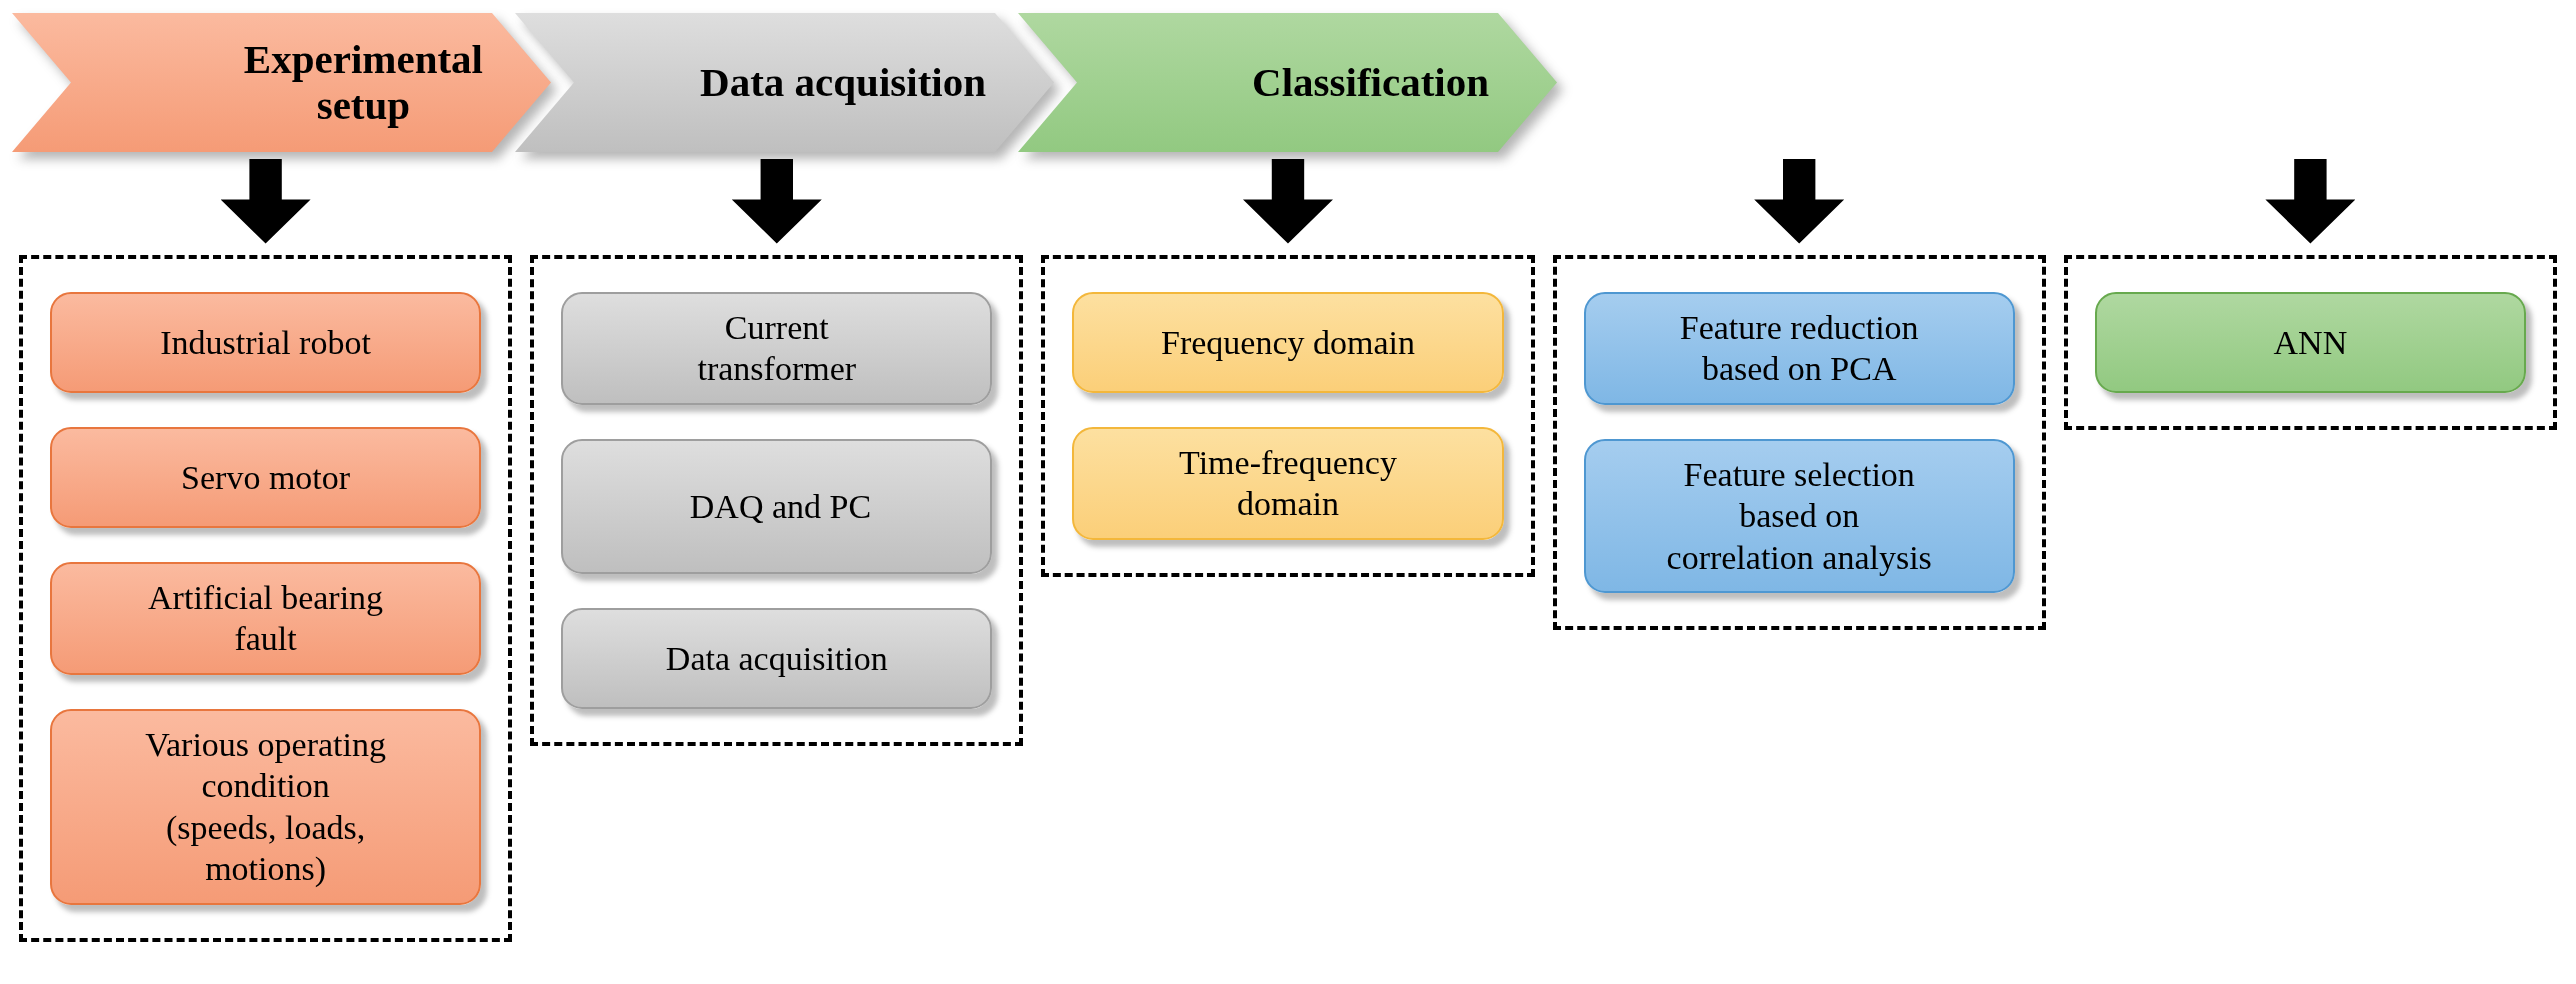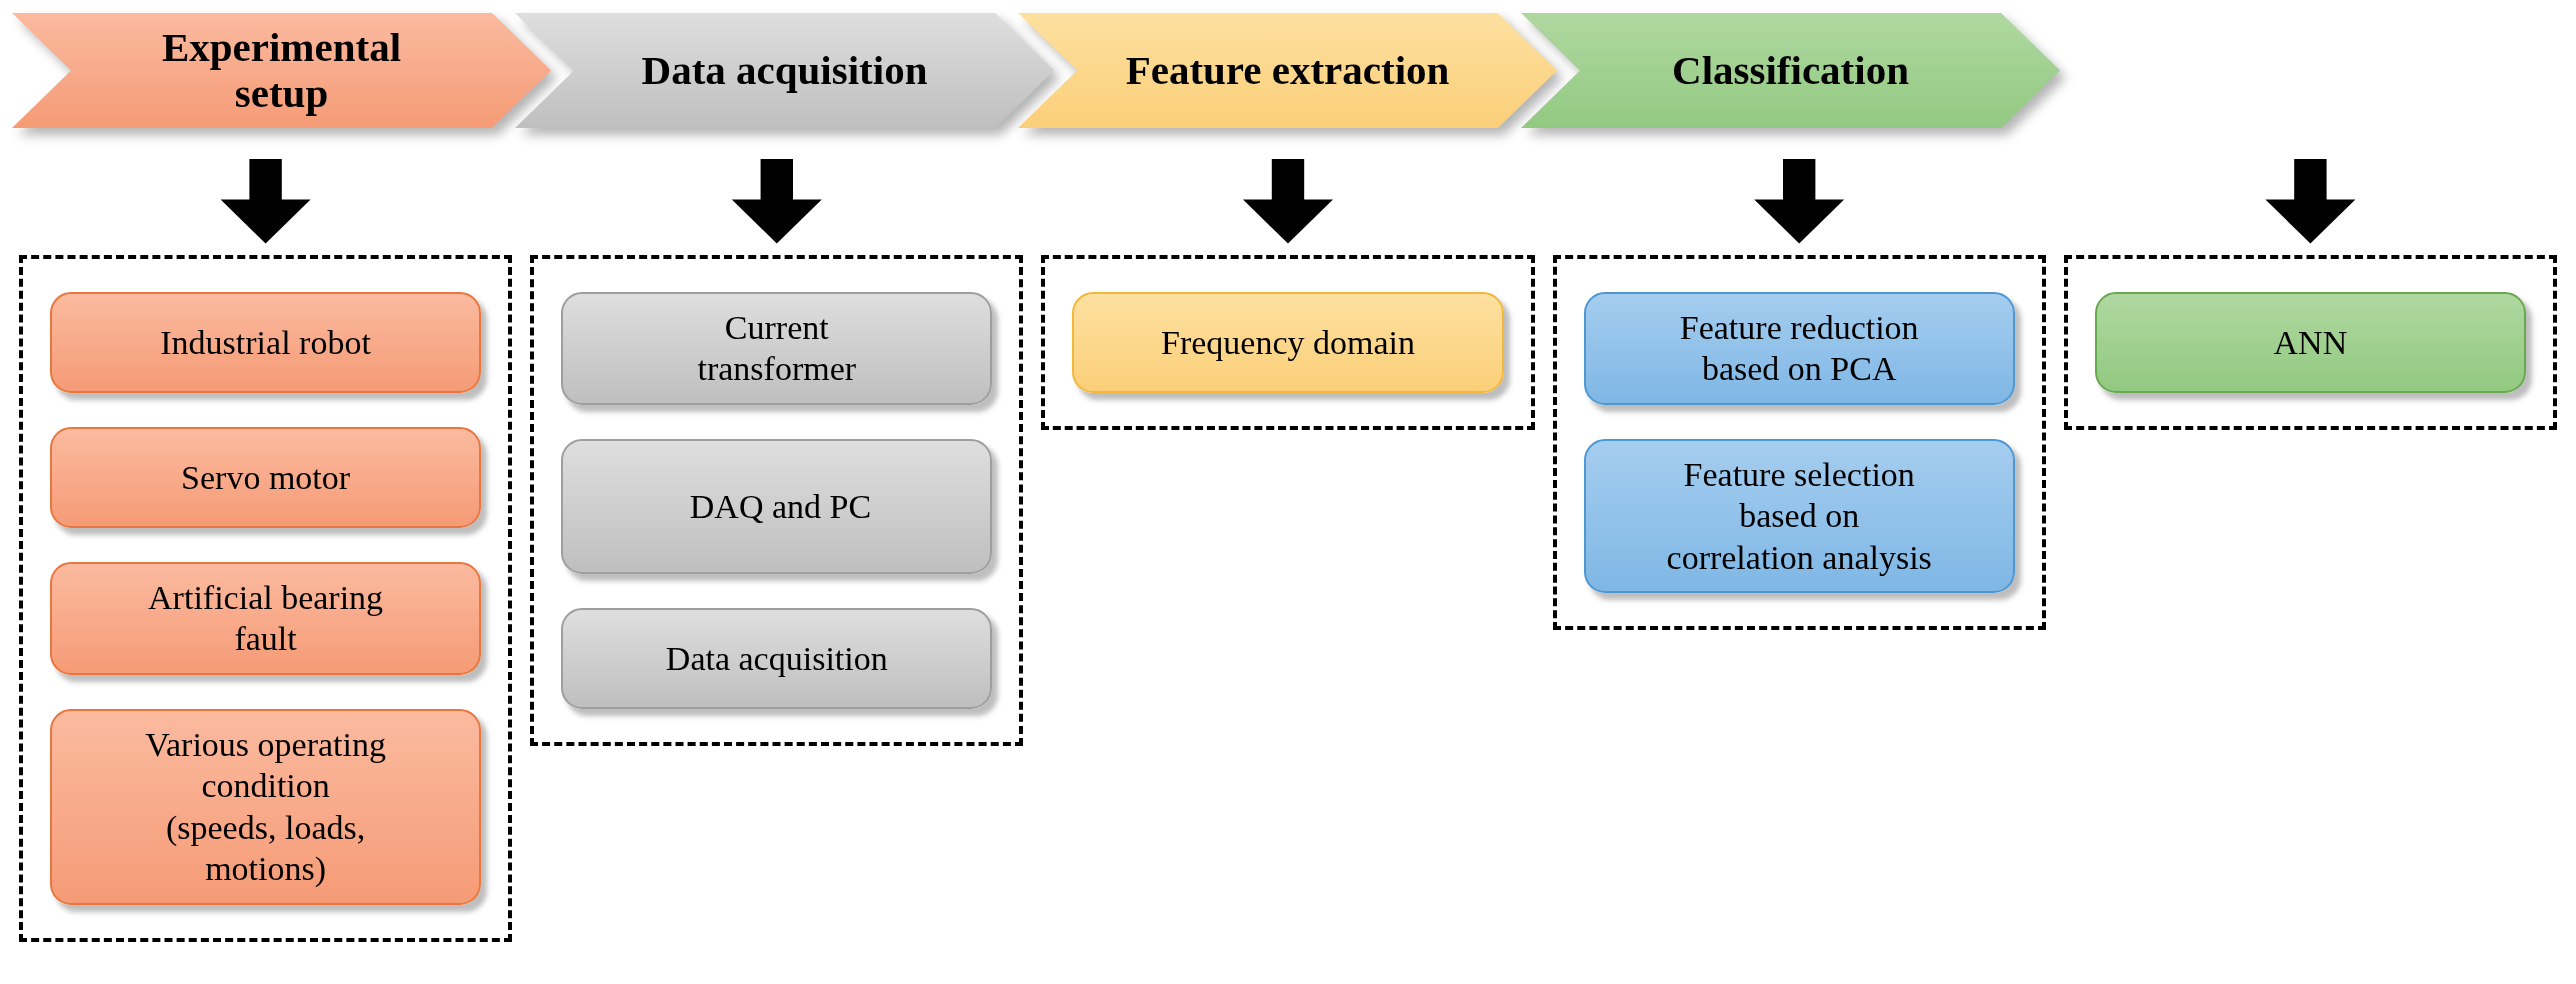--- a/index.html
+++ b/index.html
@@ -12,24 +12,24 @@
   .page { position: relative; width: 2576px; height: 985px; padding-top: 13px; }
 
   
   .chevrons {
     display: flex; align-items: flex-start;
     padding-left: 12px; height: 142px;
   }
   .chev-wrap { filter: drop-shadow(6px 7px 5.3px rgba(90,90,90,0.45)); }
   .chev-wrap + .chev-wrap { margin-left: -36px; }
   .chev {
-    width: 539px; height: 115px;
+    width: 539px; height: 139px;
     clip-path: polygon(0 0, calc(100% - 59px) 0, 100% 50%, calc(100% - 59px) 100%, 0 100%, 59px 50%);
     background: linear-gradient(180deg, var(--ftop) 0%, var(--fbot) 100%);
-    display: flex; align-items: center; justify-content: center;
+    display: flex; align-items: center; justify-content: flex-end;
   }
   .chev-label {
     font-size: 41px; font-weight: bold; line-height: 1.12;
     text-align: center; white-space: pre-line;
     padding: 0 68px;
   }
 
   
   .grid {
     display: grid; grid-template-columns: repeat(5, 1fr);
@@ -75,25 +75,20 @@
   <div class="chevrons">
     <div class="chev-wrap">
       <div class="chev" style="--ftop: #FBBA9F; --fbot: #F59B76; --bord: #E8763E;">
         <span class="chev-label">Experimental
 setup</span>
       </div>
     </div>
     <div class="chev-wrap">
       <div class="chev" style="--ftop: #DEDEDE; --fbot: #BFBFBF; --bord: #9E9E9E;">
         <span class="chev-label">Data acquisition</span>
-      </div>
-    </div>
-    <div class="chev-wrap">
-      <div class="chev" style="--ftop: #FDE0A0; --fbot: #FBCF79; --bord: #F3B73B;">
-        <span class="chev-label">Feature extraction</span>
       </div>
     </div>
     <div class="chev-wrap">
       <div class="chev" style="--ftop: #AFD8A0; --fbot: #92C981; --bord: #67A94E;">
         <span class="chev-label">Classification</span>
       </div>
     </div>
   </div>
 
   <div class="grid arrows-row">
@@ -145,20 +140,24 @@
       </div>
       <div class="item">
         <span class="item-label">Data acquisition</span>
       </div>
     </div>
 
     <div class="panel" style="--ftop: #FDE0A0; --fbot: #FBCF79; --bord: #F3B73B;">
       <div class="item">
         <span class="item-label">Frequency domain</span>
       </div>
+      <div class="item">
+        <span class="item-label">Time-frequency
+domain</span>
+      </div>
     </div>
 
     <div class="panel" style="--ftop: #A5CDEF; --fbot: #7FB7E5; --bord: #4E97D1;">
       <div class="item">
         <span class="item-label">Feature reduction
 based on PCA</span>
       </div>
       <div class="item">
         <span class="item-label">Feature selection
 based on

